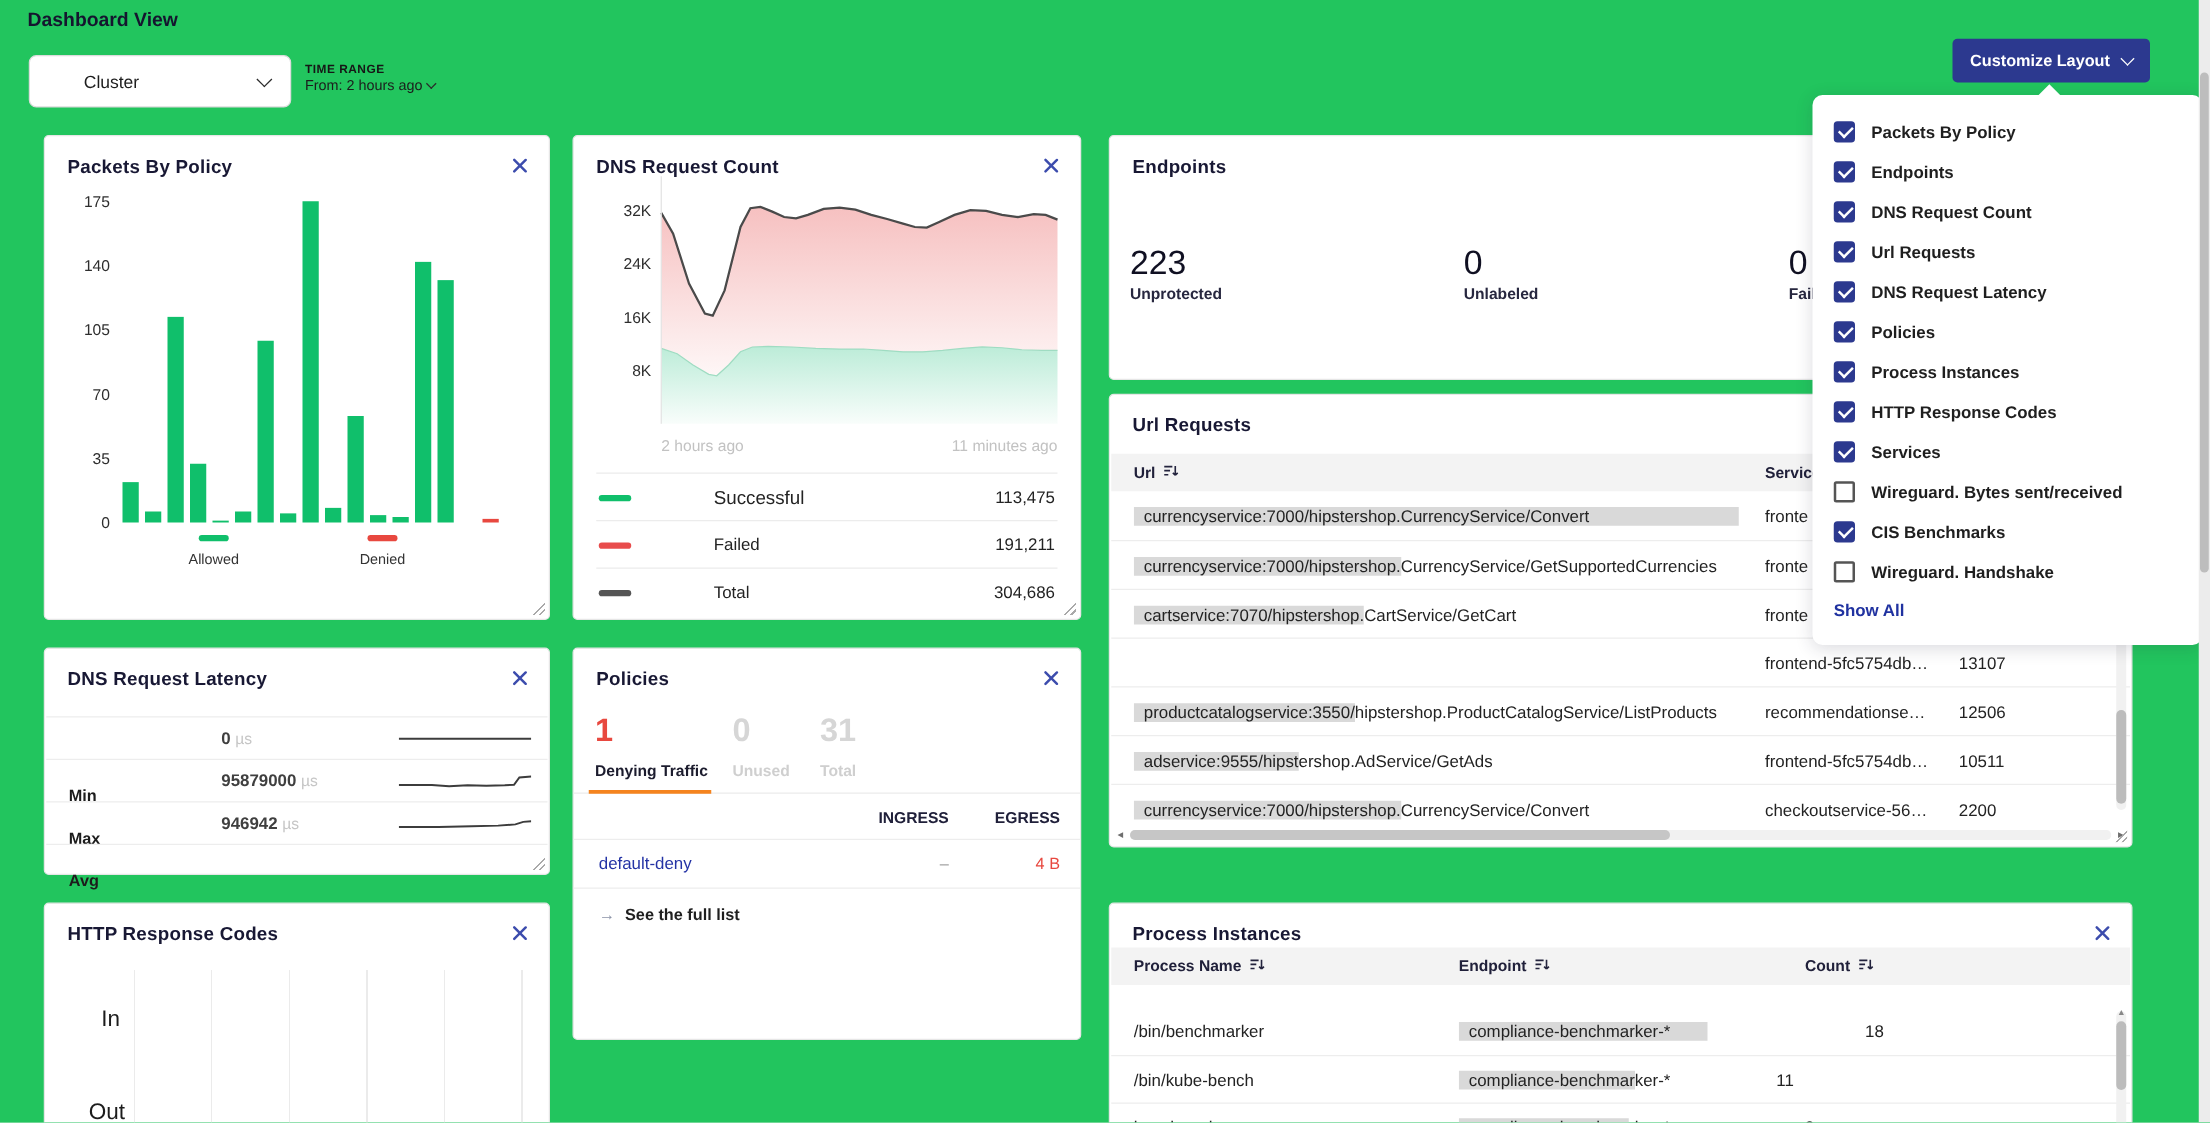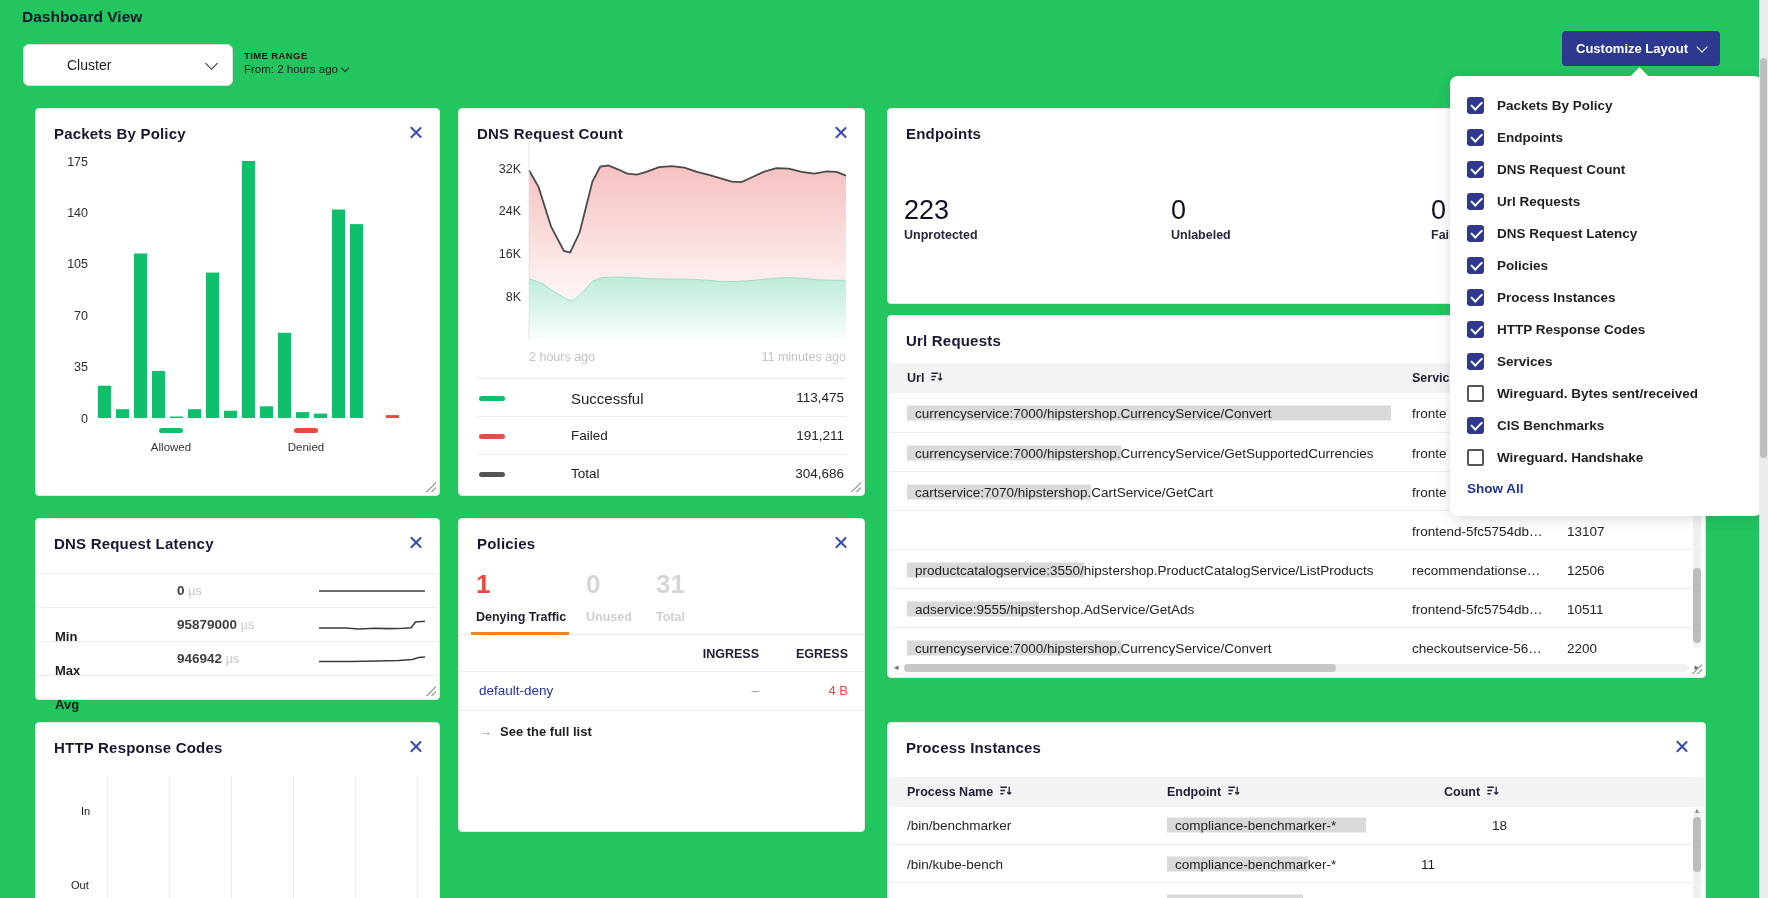--- a/index.html
+++ b/index.html
@@ -69,21 +69,21 @@
   .lat-row .unit{color:#c6c6c6;font-weight:400;font-size:12.5px;}
   .lat-row svg{position:absolute;left:282px;top:7px;}
   
   .pstat .v{font-size:26px;font-weight:700;line-height:1;}
   .pstat .l{font-size:12.5px;font-weight:700;margin-top:13px;}
   .pol-link{position:absolute;left:20px;top:205px;font-size:13px;font-weight:600;color:#1f1f1f;cursor:pointer;}
   .pol-link .arr{color:#8b93a7;margin-right:8px;font-weight:400;}
   
   .grid-lines{position:absolute;left:71px;top:53px;right:12px;bottom:0;
     background:repeating-linear-gradient(to right,#ebebeb 0 1px,transparent 1px 62px);}
-  .io-label{position:absolute;font-size:11px;color:#1c1c1c;}
+  .io-label{position:absolute;font-size:18px;color:#1c1c1c;}
 </style>
 </head>
 <body>
 
 <div id="screen">
 
   <div class="page-title">Dashboard View</div>
   <div class="select">
     <span class="val">Cluster</span>
     <span class="chev"></span>
@@ -353,21 +353,21 @@
     <div class="io-label" style="left:45px;top:82px;">In</div>
     <div class="io-label" style="left:35px;top:156px;">Out</div>
   </div>
 
   <div class="card" style="left:887px;top:722px;width:819px;height:200px;">
     <div class="card-title">Process Instances</div>
     <span class="close">
         <i></i>
         <i></i>
       </span>
-    <div class="thead" style="top:54px;text-align:center;">
+    <div class="thead" style="top:35px;text-align:center;">
       <span class="th" style="left:18px;">
           <span>Process Name</span>
           <span class="sort-icon"><svg width="13" height="13" viewBox="0 0 14 14">
               <path d="M1.5 3.5h7M1.5 7h5M1.5 10.5h3.5" stroke="#23233d" stroke-width="1.4" fill="none"></path>
               <path d="M11 3v8M11 11L8.9 8.9M11 11l2.1-2.1" stroke="#23233d" stroke-width="1.4" fill="none"></path>
             </svg></span>
         </span>
       <span class="th" style="left:278px;">
           <span>Endpoint</span>
           <span class="sort-icon"><svg width="13" height="13" viewBox="0 0 14 14">

